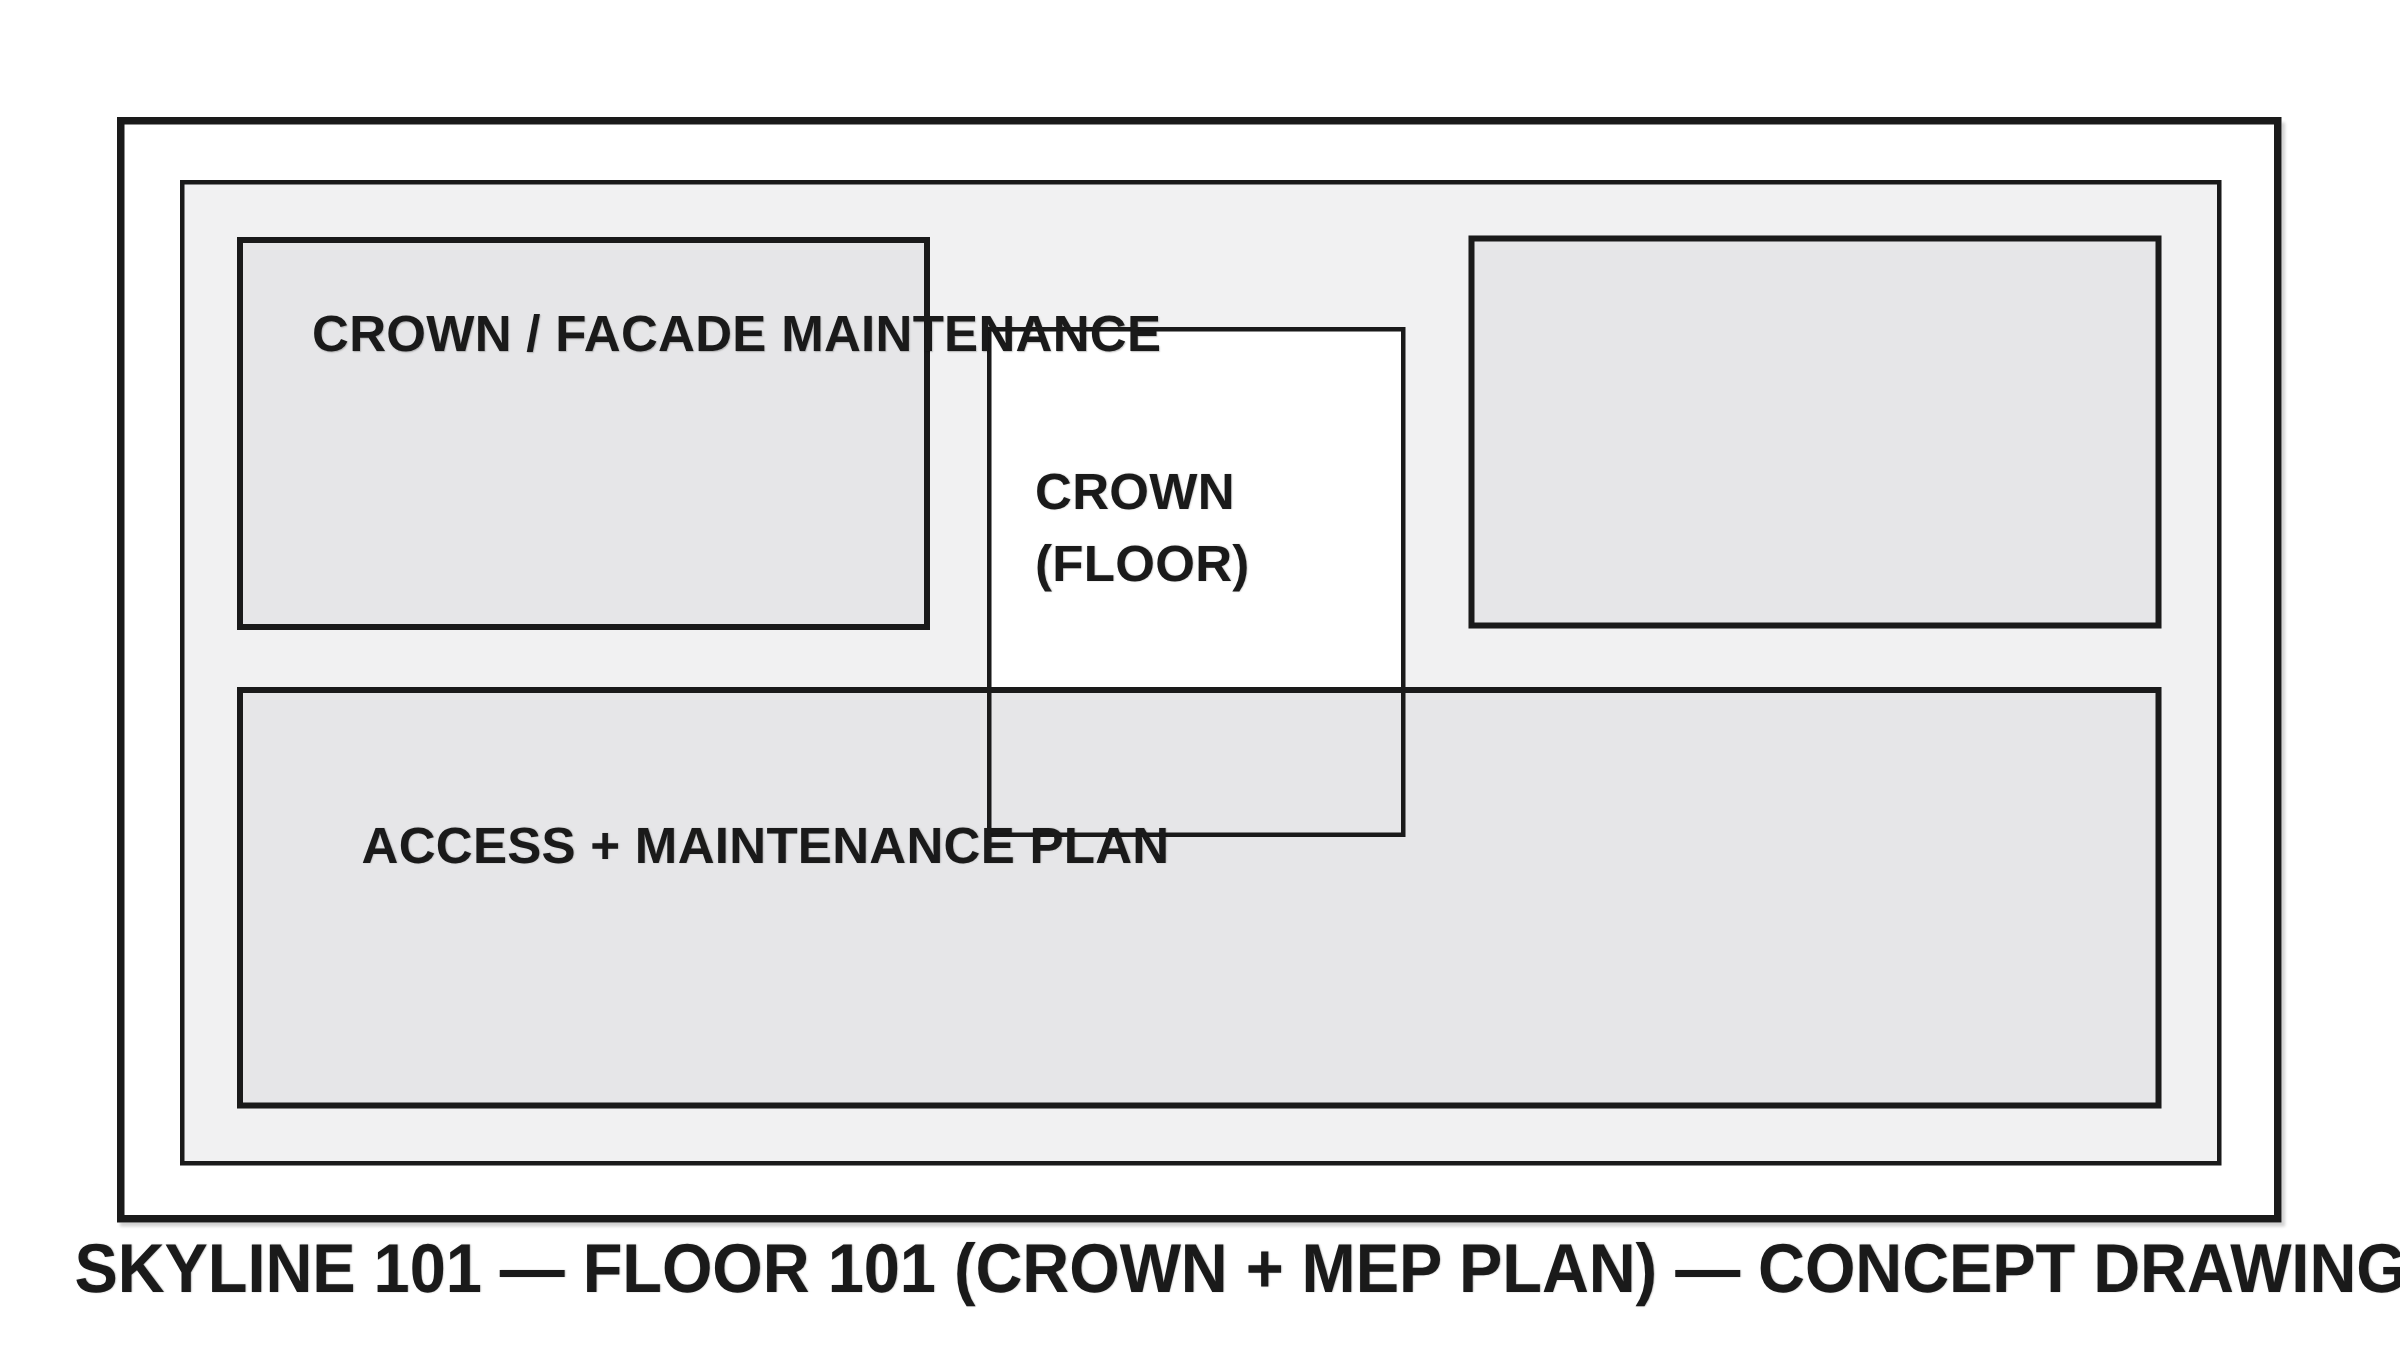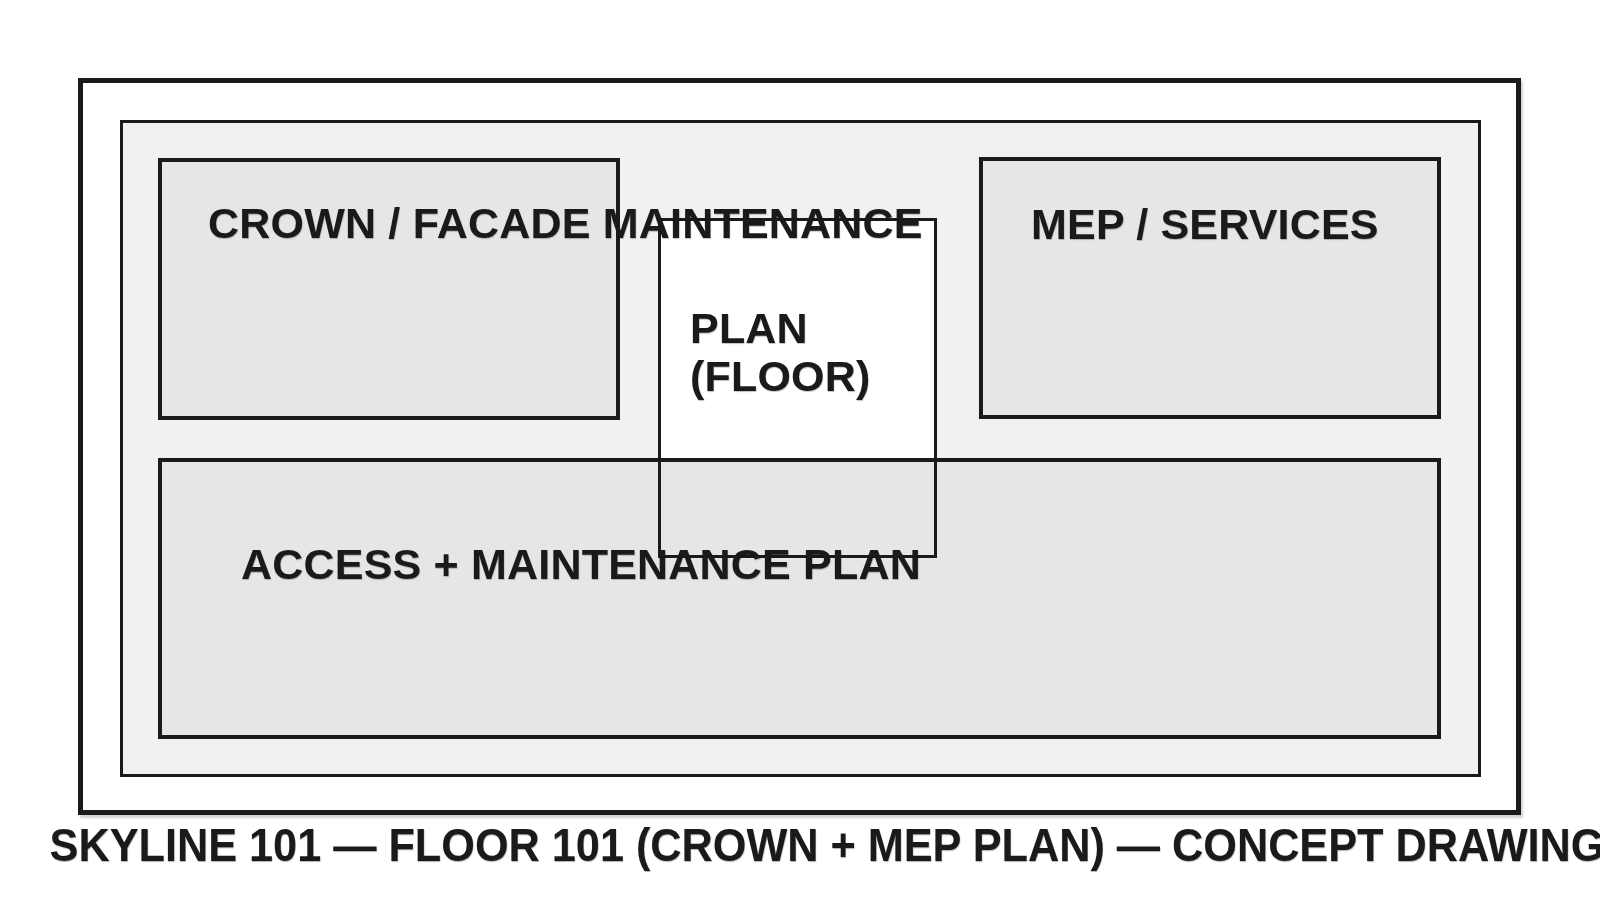--- a/index.html
+++ b/index.html
@@ -46,21 +46,21 @@
   .core-outline {
     left: 658px; top: 218px; width: 279px; height: 340px;
     border: 3px solid var(--ink);
     background: transparent;
     z-index: 5;
   }
 
   .label {
     z-index: 6;
     font-weight: 700;
-    font-size: 43px;
+    font-size: 34px;
     line-height: 40px;
     letter-spacing: 0.2px;
     color: var(--ink);
     white-space: nowrap;
     text-shadow: 0.5px 0.5px 1px rgba(0,0,0,0.25);
   }
   .crown-label  { left: 208px;  top: 203px; }
   .mep-label    { left: 1031px; top: 204px; }
   .access-label { left: 241px;  top: 544px; }
   .core-label   { left: 690px;  top: 304px; line-height: 48px; }
@@ -96,24 +96,23 @@
   <div class="abs zone mep"></div>
 
   <div class="abs core-fill"></div>
 
   <div class="abs zone access"></div>
 
   <div class="abs core-outline"></div>
 
   <div class="abs label crown-label">CROWN / FACADE MAINTENANCE</div>
 
-  <div class="abs label mep-label">MEP / SERVICES</div>
 
   <div class="abs label core-label">
-    <div>PLAN</div>
+    <div>CROWN</div>
     <div>(FLOOR)</div>
   </div>
 
   <div class="abs label access-label">ACCESS + MAINTENANCE PLAN</div>
 
   <div class="abs caption">
     <span class="caption-inner">SKYLINE 101 — FLOOR 101 (CROWN + MEP PLAN) — CONCEPT DRAWING</span>
   </div>
 
 </div>

